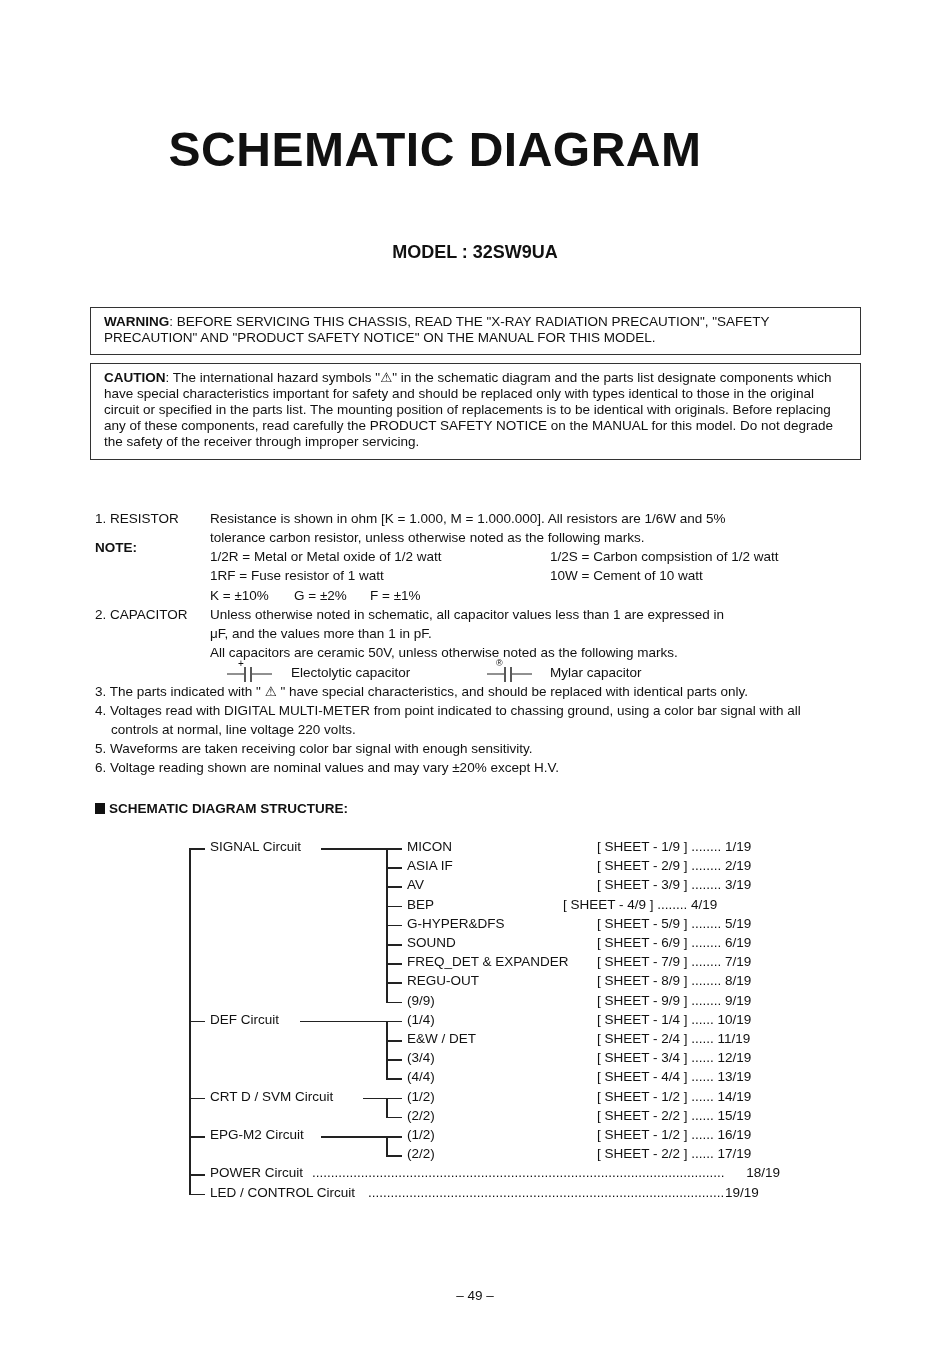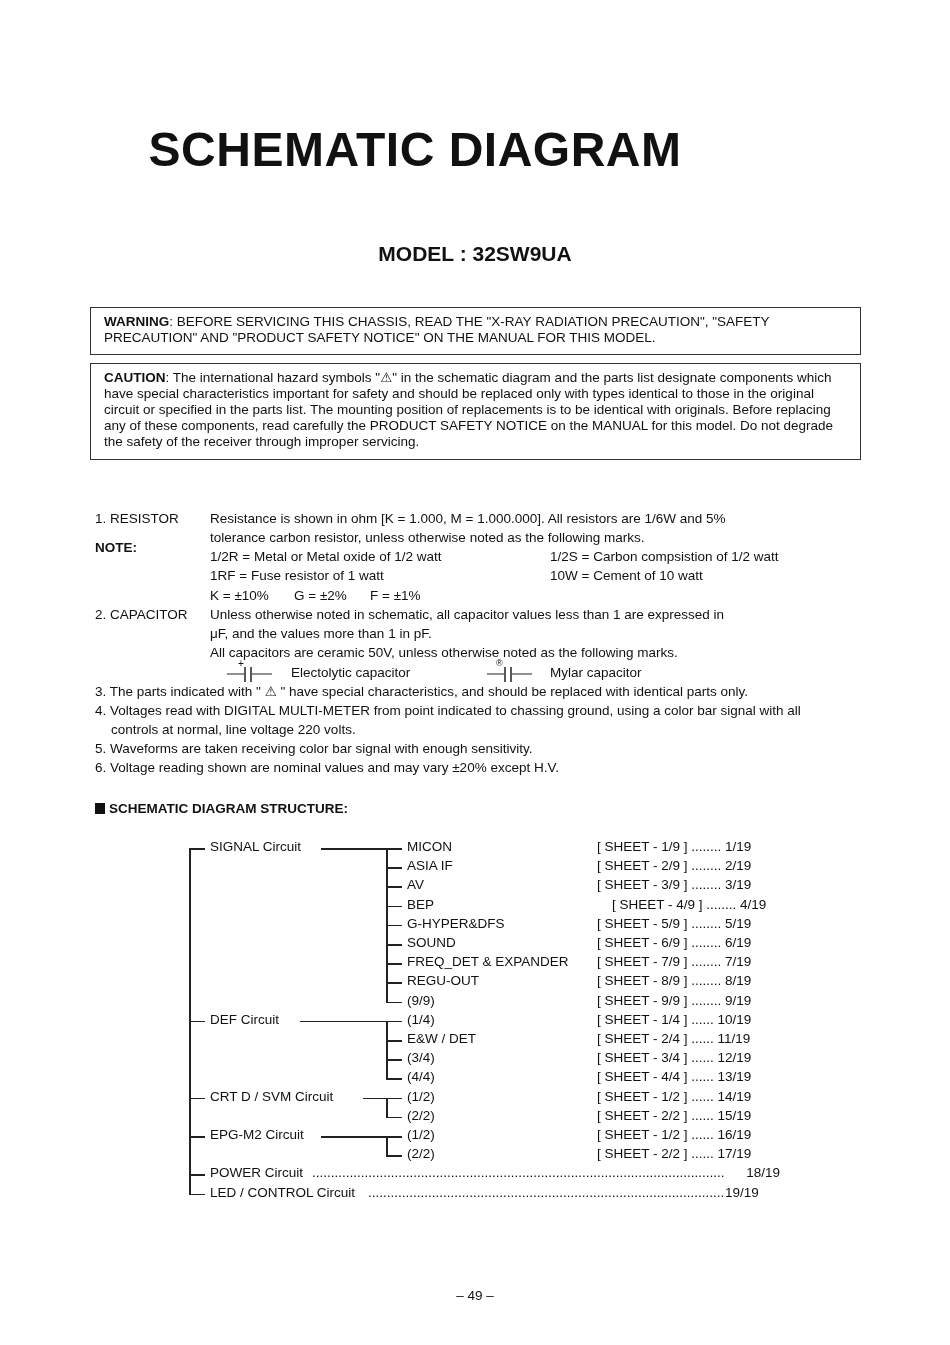--- a/index.html
+++ b/index.html
@@ -1,19 +1,19 @@
 <!DOCTYPE html>
 <html><head>
 <meta charset="utf-8">
 <style>
   html, body { margin:0; padding:0; background:#ffffff; }
   body { width:950px; height:1345px; position:relative; font-family:"Liberation Sans", sans-serif; color:#111; overflow:hidden; }
   .abs { position:absolute; }
-  #title { left:0; width:830px; top:122px; text-align:center; font-size:48px; font-weight:bold; letter-spacing:0.5px; }
-  #model { left:0; width:950px; top:242px; text-align:center; font-size:21px; font-weight:bold; }
+  #title { left:0; width:830px; top:122px; text-align:center; font-size:48px; font-weight:bold; letter-spacing:0.5px;padding-left:20px; }
+  #model { left:0; width:950px; top:242px; text-align:center; font-size:18px; font-weight:bold; }
   .box { position:absolute; left:90px; width:771px; border:1px solid #333; box-sizing:border-box; font-size:13.5px; line-height:16px; padding:6px 12px 0 13px; }
   #warn { top:307px; height:48px; }
   #caut { top:363px; height:97px; }
   .box b { font-weight:bold; }
   .t { position:absolute; font-size:13.5px; line-height:16px; white-space:nowrap; }
   .bold { font-weight:bold; }
   .line { position:absolute; background:#222; }
   .cap { position:absolute; }
   #pagenum { left:0; width:950px; top:1288px; text-align:center; font-size:13.5px; }
   .sq { display:inline-block; width:10px; height:11px; background:#111; margin-right:4px; vertical-align:-1px; }
@@ -79,21 +79,21 @@
     <div class="t" style="left:407px;top:839px;">MICON</div>
     <div class="t" style="left:597px;top:839px;">[ SHEET - 1/9 ] ........ 1/19</div>
     <div class="line" style="left:386px;top:867.2px;width:16px;height:1.5px;"></div>
     <div class="t" style="left:407px;top:858.2px;">ASIA  IF</div>
     <div class="t" style="left:597px;top:858.2px;">[ SHEET - 2/9 ] ........ 2/19</div>
     <div class="line" style="left:386px;top:886.4px;width:16px;height:1.5px;"></div>
     <div class="t" style="left:407px;top:877.4px;">AV</div>
     <div class="t" style="left:597px;top:877.4px;">[ SHEET - 3/9 ] ........ 3/19</div>
     <div class="line" style="left:386px;top:905.6px;width:16px;height:1.5px;"></div>
     <div class="t" style="left:407px;top:896.6px;">BEP</div>
-    <div class="t" style="left:612px;top:896.6px;">[ SHEET - 4/9 ] ........ 4/19</div>
+    <div class="t" style="left:563px;top:896.6px;">[ SHEET - 4/9 ] ........ 4/19</div>
     <div class="line" style="left:386px;top:924.8px;width:16px;height:1.5px;"></div>
     <div class="t" style="left:407px;top:915.8px;">G-HYPER&amp;DFS</div>
     <div class="t" style="left:597px;top:915.8px;">[ SHEET - 5/9 ] ........ 5/19</div>
     <div class="line" style="left:386px;top:944px;width:16px;height:1.5px;"></div>
     <div class="t" style="left:407px;top:935px;">SOUND</div>
     <div class="t" style="left:597px;top:935px;">[ SHEET - 6/9 ] ........ 6/19</div>
     <div class="line" style="left:386px;top:963.2px;width:16px;height:1.5px;"></div>
     <div class="t" style="left:407px;top:954.2px;">FREQ_DET &amp; EXPANDER</div>
     <div class="t" style="left:597px;top:954.2px;">[ SHEET - 7/9 ] ........ 7/19</div>
     <div class="line" style="left:386px;top:982.4px;width:16px;height:1.5px;"></div>

